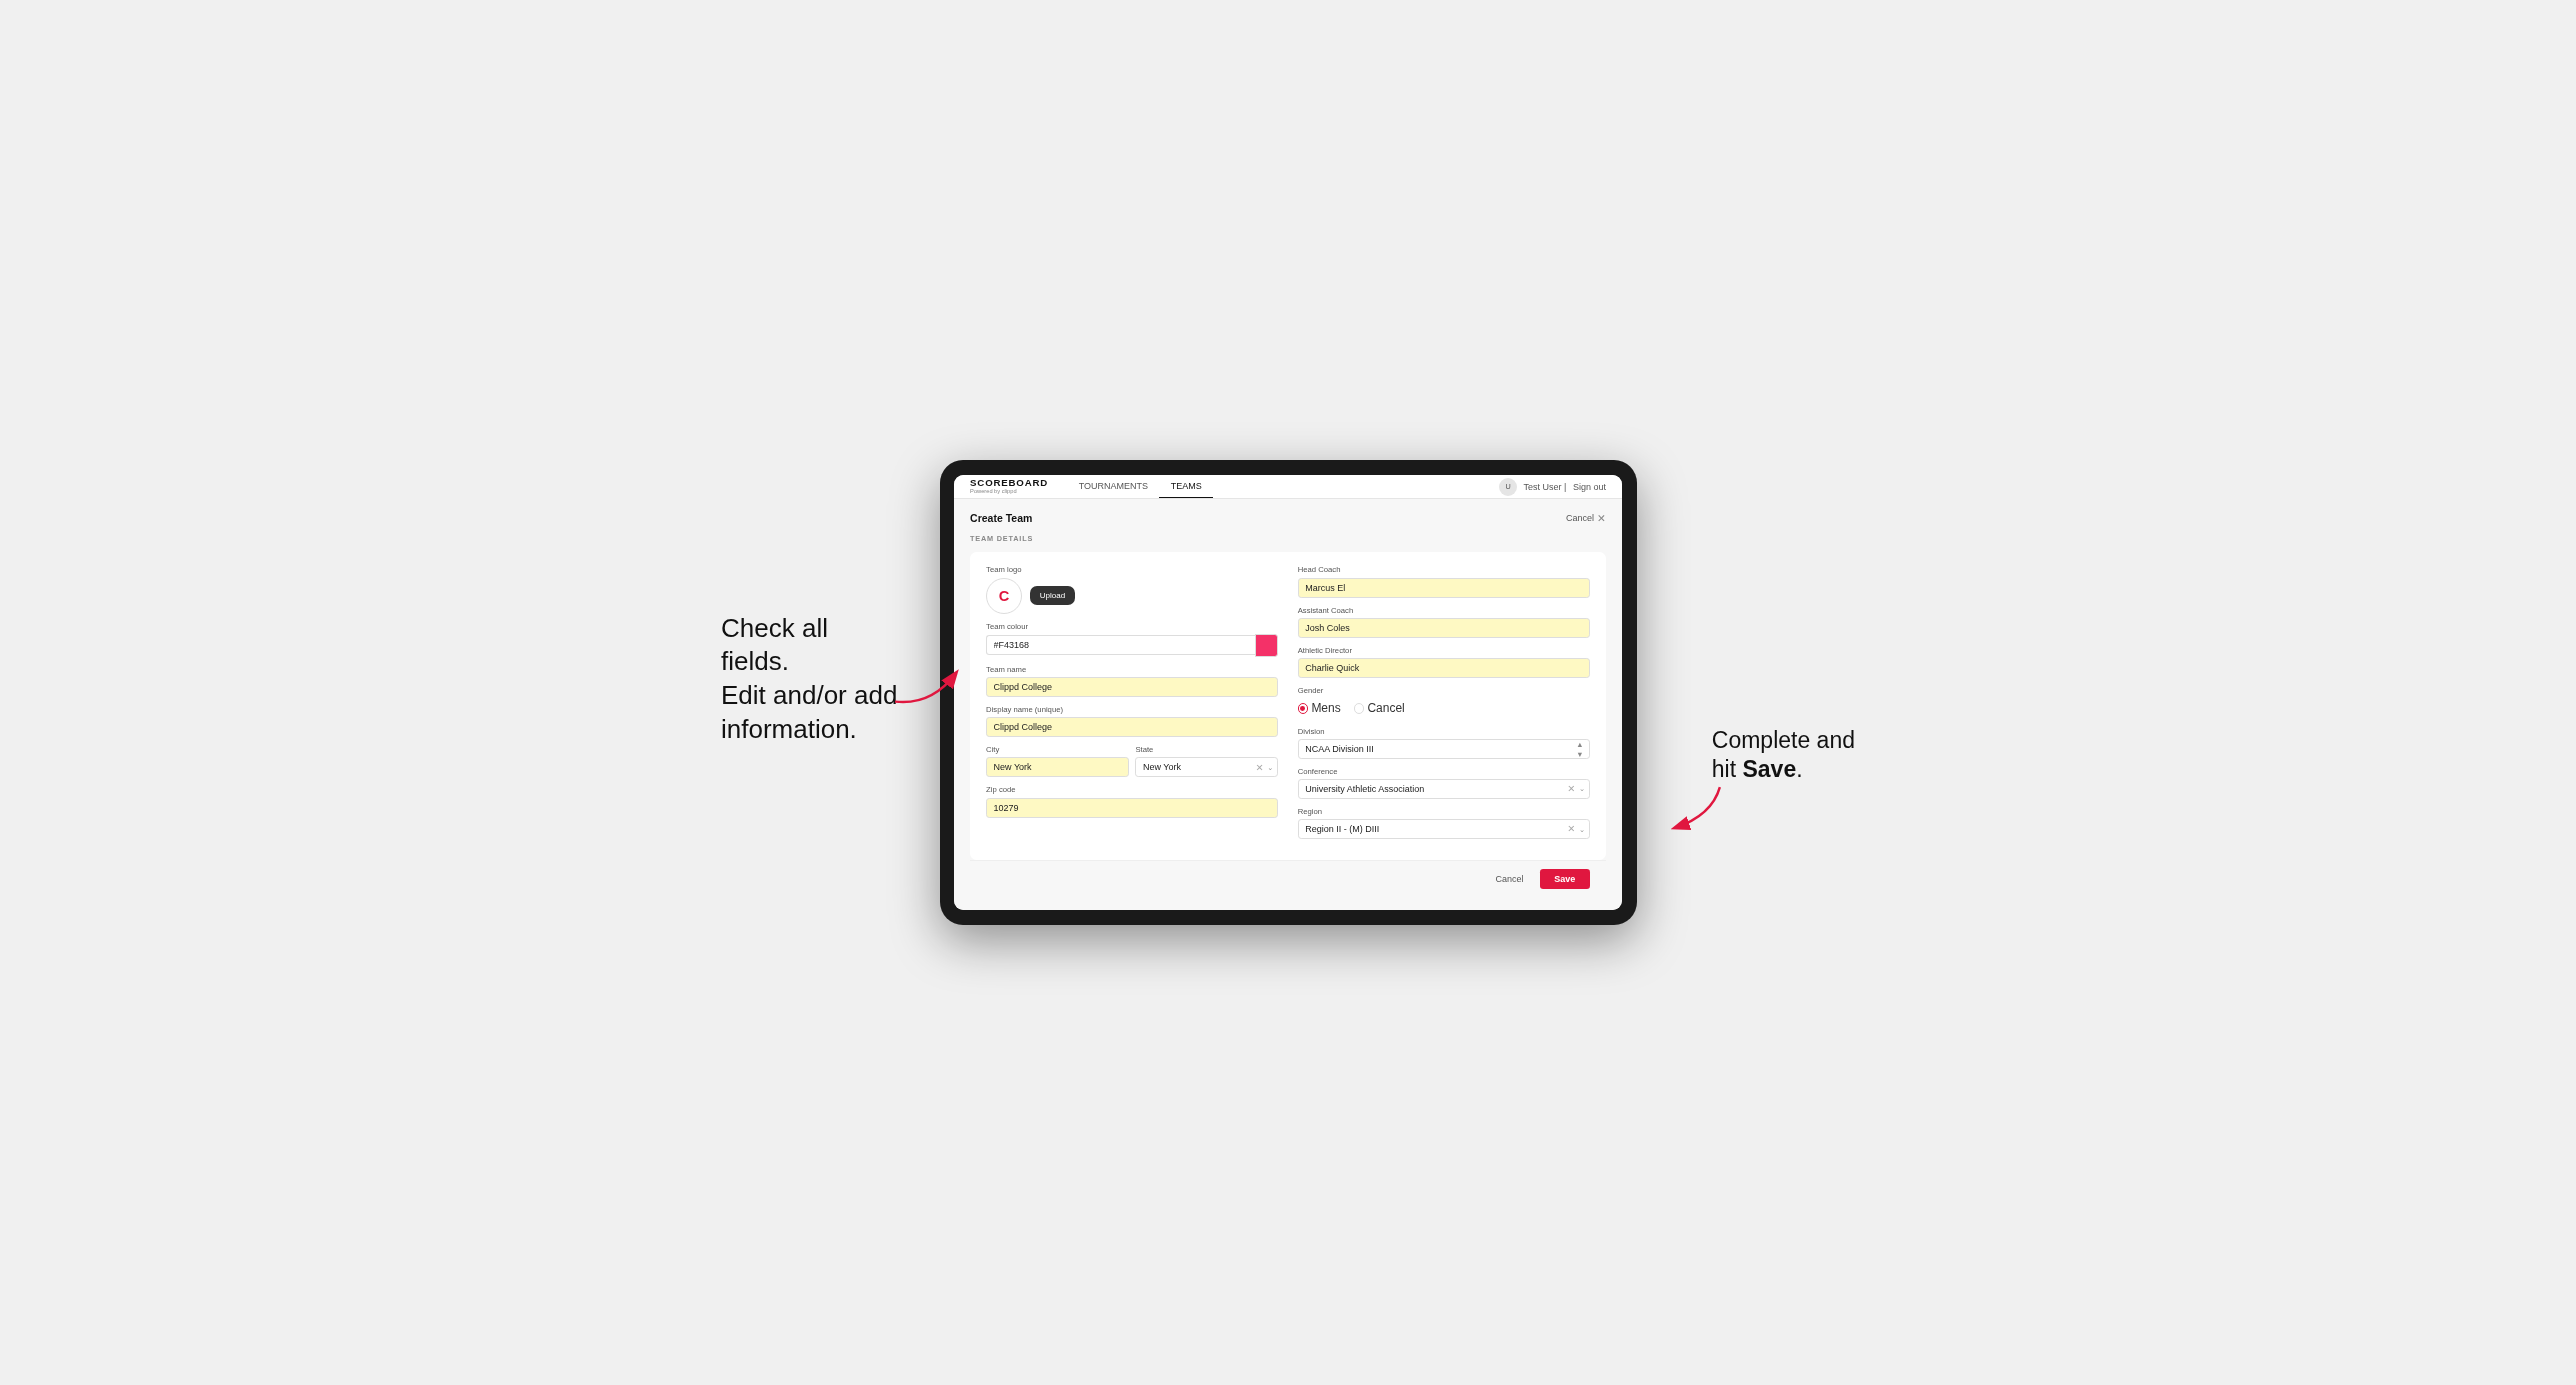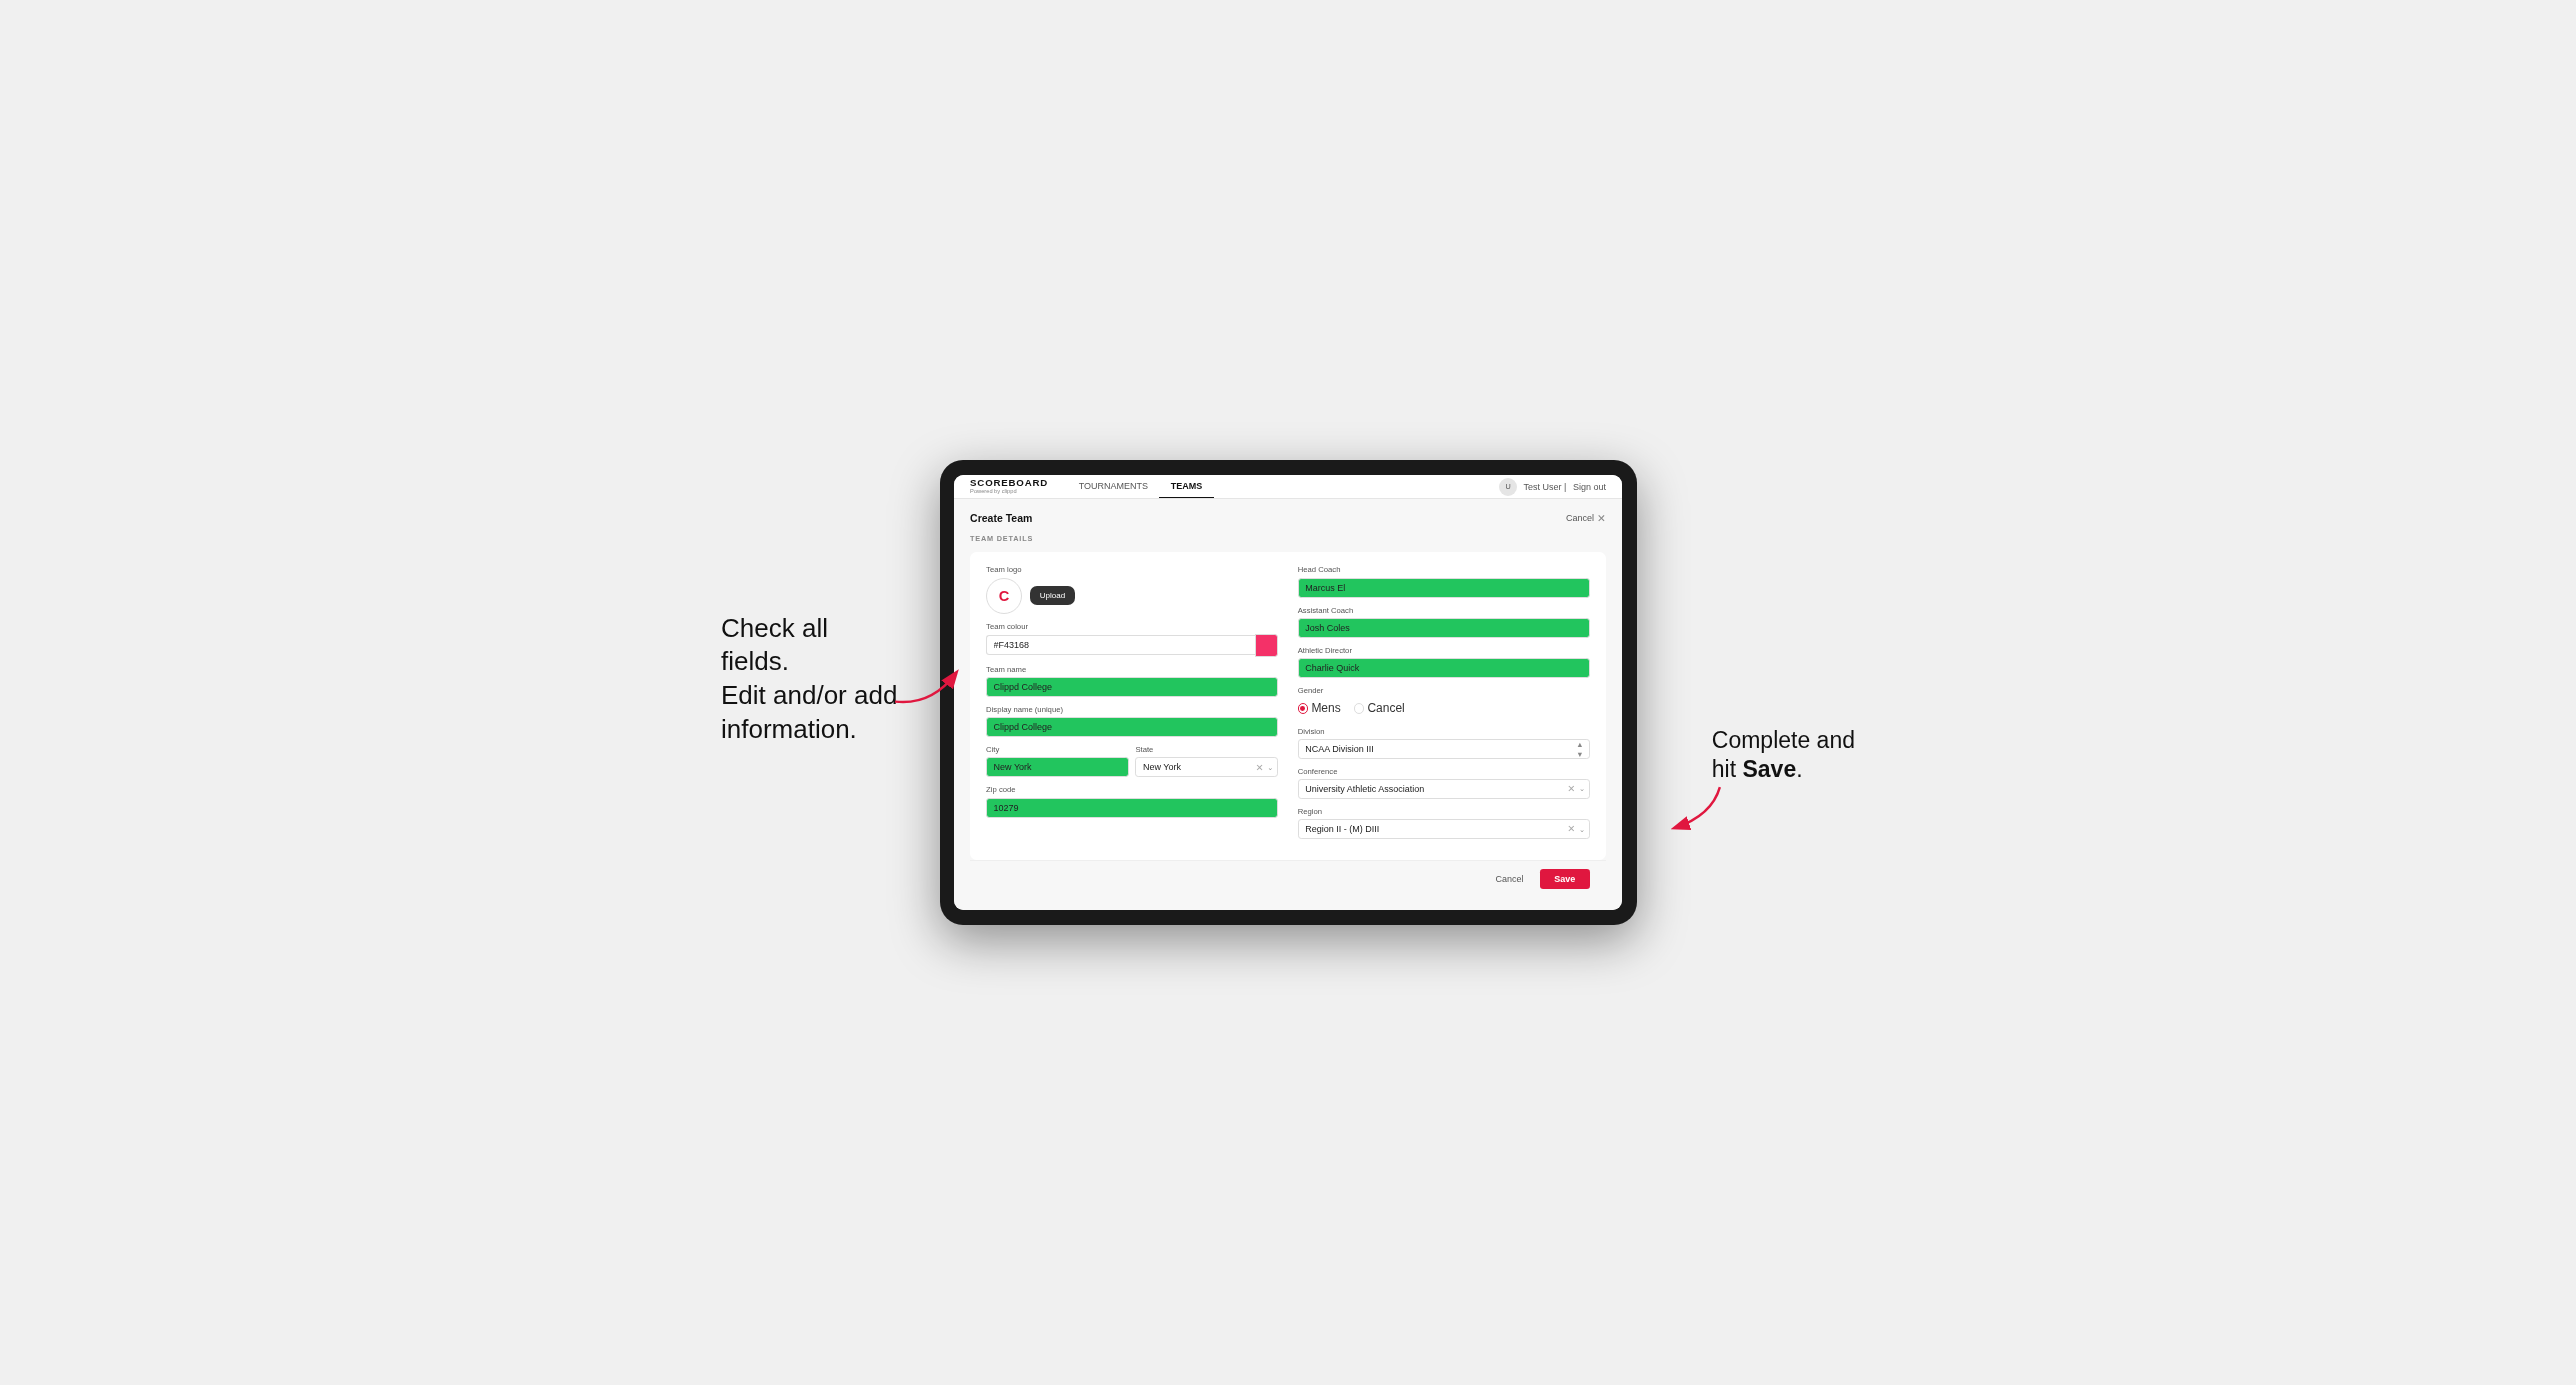--- a/index.html
+++ b/index.html
@@ -107,21 +107,21 @@
       display: flex;
       align-items: center;
       cursor: pointer;
       border-bottom: 1.6px solid transparent;
       height: 100%;
     }
 
     .nav-tab.active {
       color: #111;
       border-bottom: 1.6px solid #111;
-      font-weight: 700;
+      font-weight: 400;
     }
 
     .nav-right {
       margin-left: auto;
       display: flex;
       align-items: center;
       gap: 6.5px;
       font-size: 9px;
       color: #555;
     }
@@ -215,21 +215,21 @@
       display: block;
     }
 
     .field-input {
       width: 100%;
       border: 0.8px solid #ddd;
       border-radius: 3.2px;
       padding: 4px 6.5px;
       font-size: 9px;
       color: #222;
-      background: #22c55e;
+      background: #fef9c3;
       outline: none;
     }
 
     
     .logo-area {
       display: flex;
       align-items: center;
       gap: 8px;
       margin-bottom: 8px;
     }

